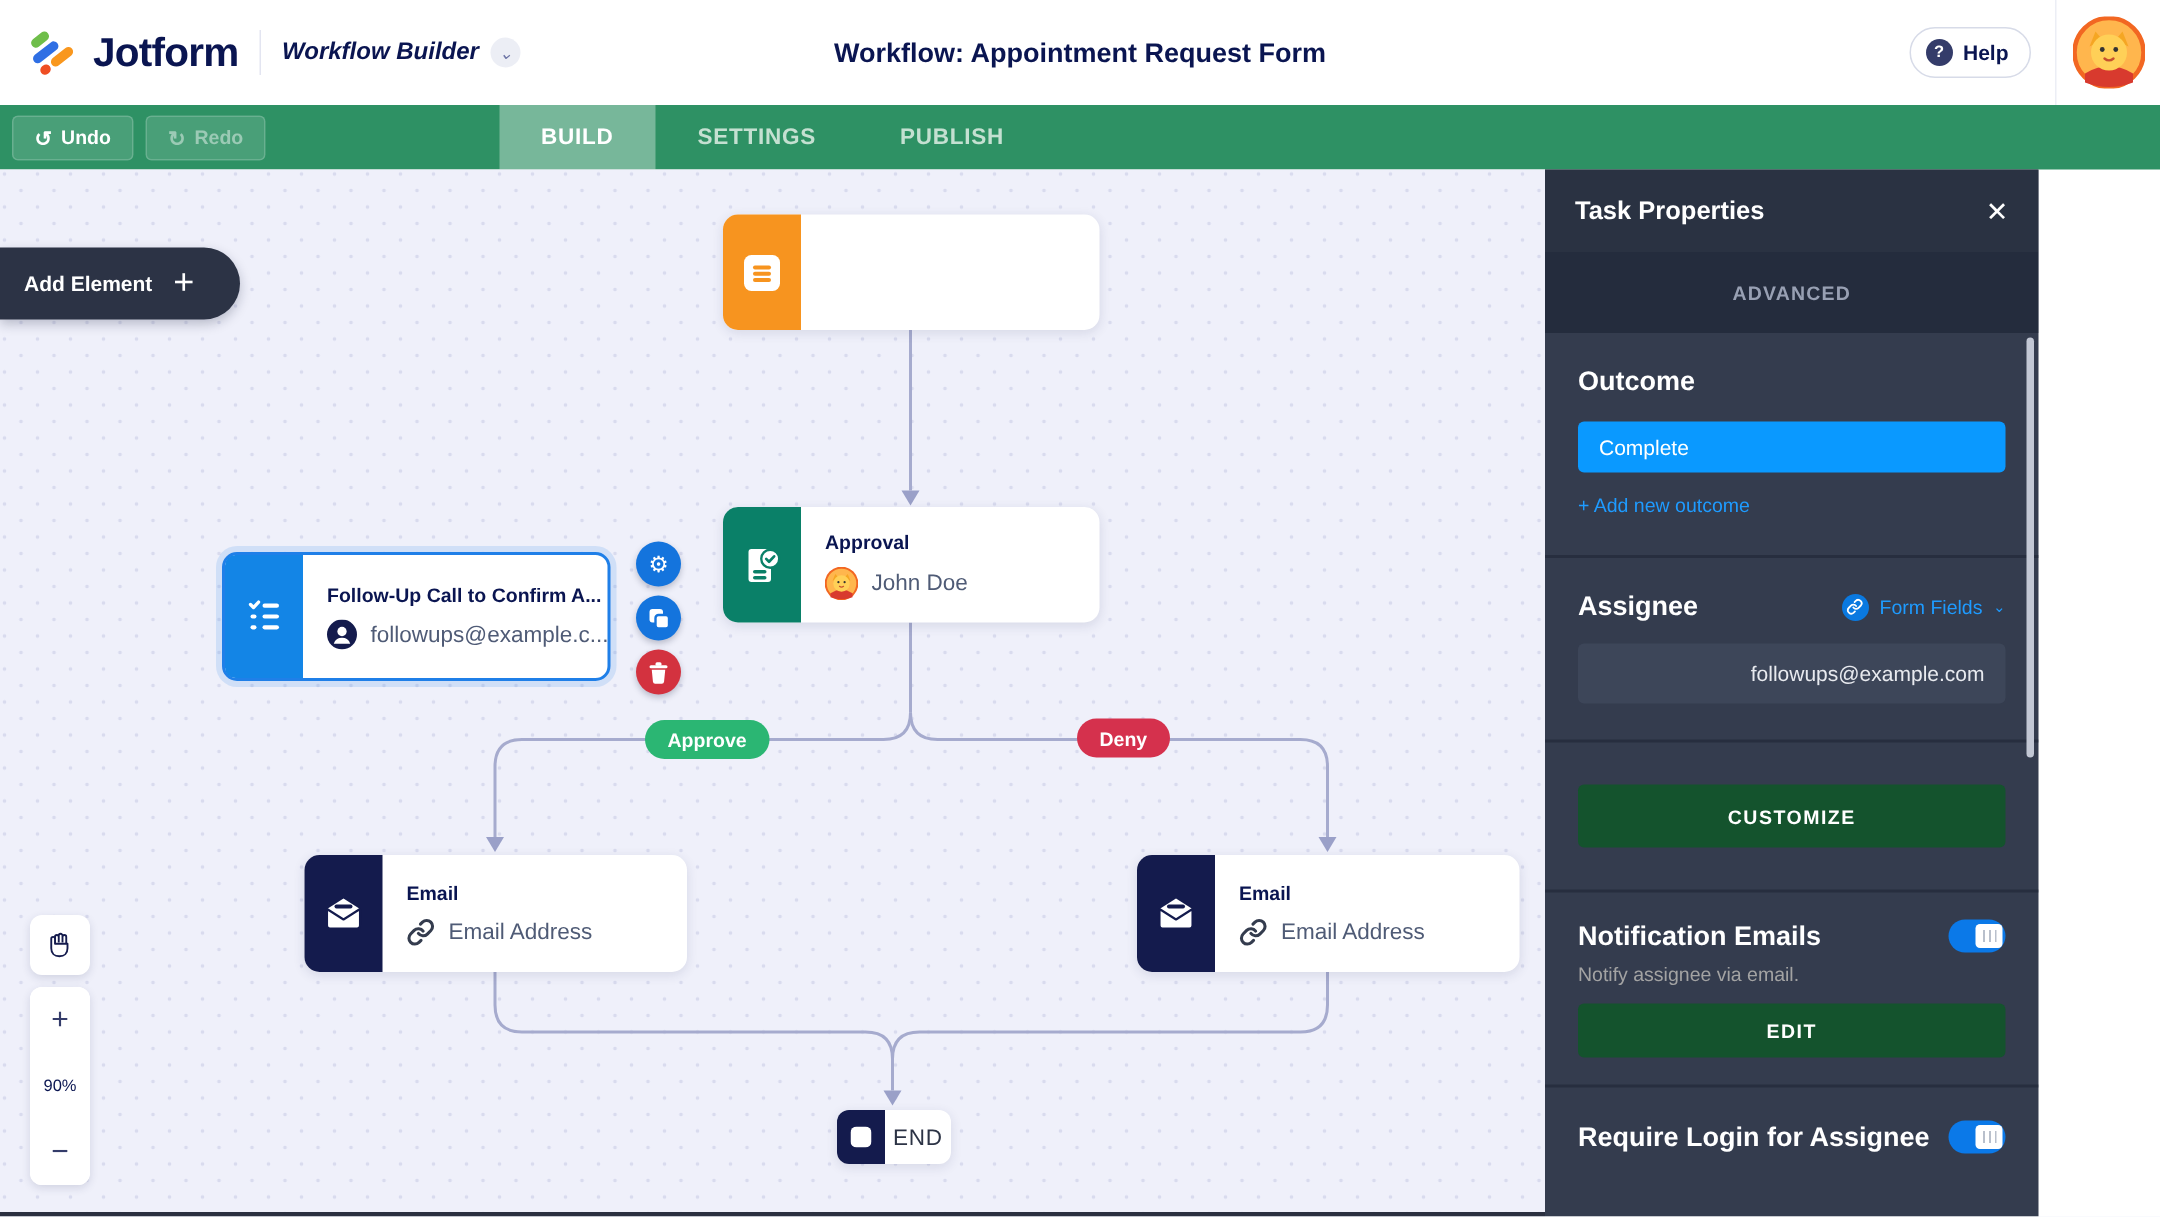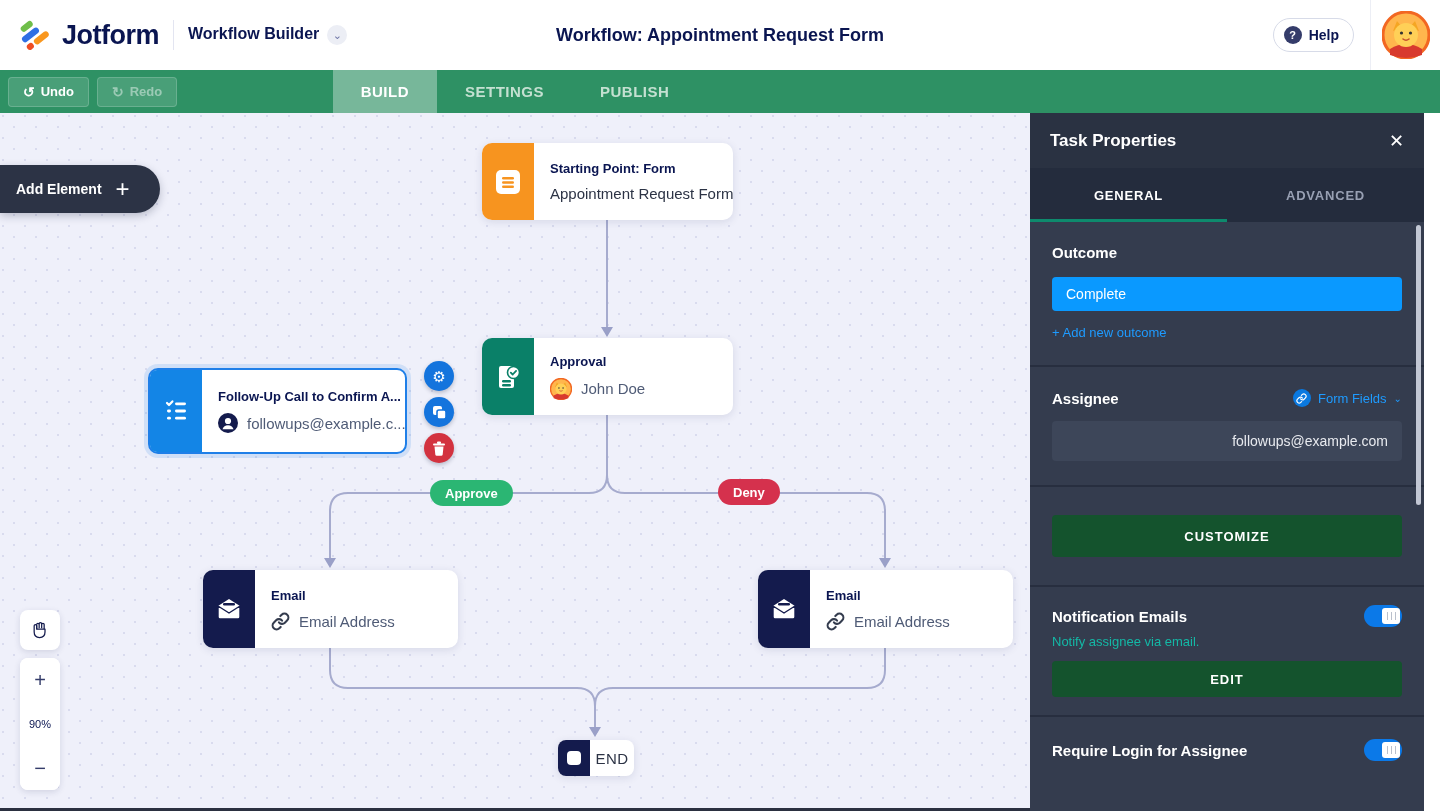--- a/index.html
+++ b/index.html
@@ -5,21 +5,21 @@
   * { margin:0; padding:0; box-sizing:border-box; }
   html,body { width:1440px; height:811px; overflow:hidden; font-family:"Liberation Sans", sans-serif; }
   .app { width:1440px; height:811px; display:flex; flex-direction:column; background:#fff; position:relative; }
 
   
   .topbar { height:70px; background:#fff; display:flex; align-items:center; position:relative; flex:0 0 auto; }
   .topbar-left { display:flex; align-items:center; padding-left:16px; gap:14px; }
   .logo { display:flex; align-items:center; gap:10px; cursor:pointer; }
   .logo-text { font-size:27px; font-weight:800; color:#0a1551; letter-spacing:-0.5px; }
   .vdiv { width:1px; height:30px; background:#e3e5f1; }
-  .product { display:flex; align-items:flex-start; gap:8px; cursor:pointer; }
+  .product { display:flex; align-items:center; gap:8px; cursor:pointer;font-style:italic; }
   .product-name { font-size:16px; font-weight:600; color:#0a1551; }
   .chev-circle { width:20px; height:20px; border-radius:50%; background:#eceef5; color:#6f76a7; font-size:11px; display:flex; align-items:center; justify-content:center; }
   .topbar-title { position:absolute; left:0; right:0; text-align:center; font-size:18px; font-weight:700; color:#0a1551; pointer-events:none; }
   .topbar-right { margin-left:auto; display:flex; align-items:center; gap:16px; padding-right:0; z-index:2; }
   .help-btn { display:flex; align-items:center; gap:7px; background:#fff; border:1px solid #d7dbe8; border-radius:17px; height:34px; padding:0 14px 0 10px; cursor:pointer; font-family:inherit; }
   .q-circle { width:18px; height:18px; border-radius:50%; background:#343c6a; color:#fff; font-size:11px; font-weight:700; display:flex; align-items:center; justify-content:center; }
   .help-label { font-size:14px; font-weight:700; color:#0a1551; }
   .avatar-wrap { width:70px; height:70px; display:flex; align-items:center; justify-content:center; border-left:1px solid #eceef5; cursor:pointer; }
 
   
@@ -77,43 +77,43 @@
   .pill-approve { left:430px; top:367px; background:#2bb673; }
   .pill-deny { left:718px; top:366px; background:#d5314d; }
 
   
   .hand-btn { position:absolute; left:20px; top:497px; width:40px; height:40px; background:#fff; border:none; border-radius:8px; box-shadow:0 2px 6px rgba(37,45,91,0.15); display:flex; align-items:center; justify-content:center; cursor:pointer; }
   .zoom-panel { position:absolute; left:20px; top:545px; width:40px; background:#fff; border-radius:8px; box-shadow:0 2px 6px rgba(37,45,91,0.15); display:flex; flex-direction:column; overflow:hidden; }
   .zoom-btn { height:44px; background:#fff; border:none; font-size:20px; color:#343c6a; cursor:pointer; display:flex; align-items:center; justify-content:center; font-family:inherit; }
   .zoom-level { height:44px; display:flex; align-items:center; justify-content:center; font-size:11px; color:#0a1551; }
 
   
-  .panel { width:394px; height:698px; background:#343c4e; display:flex; flex-direction:column; position:relative; overflow:hidden; }
+  .panel { width:329px; height:698px; background:#343c4e; display:flex; flex-direction:column; position:relative; overflow:hidden; }
   .panel-header { height:55px; background:#2a3242; display:flex; align-items:center; justify-content:space-between; padding:0 20px; flex:0 0 auto; }
   .panel-title { color:#fff; font-size:17px; font-weight:700; }
   .panel-close { background:none; border:none; color:#fff; font-size:18px; cursor:pointer; line-height:1; }
   .panel-tabs { height:54px; background:#242c3d; display:flex; flex:0 0 auto; }
   .panel-tab { flex:1; display:flex; align-items:center; justify-content:center; font-size:13px; font-weight:700; letter-spacing:0.8px; color:#98a0b3; cursor:pointer; position:relative; }
   .panel-tab.active { color:#fff; }
   .panel-tab.active::after { content:""; position:absolute; left:0; right:0; bottom:0; height:3px; background:#0e8a6d; }
   .panel-body { flex:1; }
   .p-section { padding:22px 22px 24px 22px; }
   .p-div { height:2px; background:#272e3f; }
-  .p-heading { color:#fff; font-size:15px; font-weight:700; }
+  .p-heading { color:#fff; font-size:18px; font-weight:700; }
   .p-row { display:flex; align-items:center; justify-content:space-between; }
   .btn-complete { display:block; width:100%; margin-top:16px; background:#0a99ff; border:none; border-radius:4px; height:34px; text-align:left; padding:0 14px; color:#fff; font-size:14px; cursor:pointer; font-family:inherit; }
   .link-add { display:inline-block; margin-top:14px; color:#1e9bff; font-size:13px; text-decoration:none; cursor:pointer; }
   .formfields-link { display:flex; align-items:center; gap:7px; color:#1e9bff; font-size:13px; cursor:pointer; }
   .ff-chip { width:18px; height:18px; border-radius:50%; background:#0a79e0; display:flex; align-items:center; justify-content:center; }
   .ff-chev { font-size:10px; color:#1e9bff; }
   .p-input { display:block; width:100%; margin-top:14px; background:#3d4659; border:none; border-radius:4px; height:40px; padding:0 14px; color:#e8eaef; font-size:14px; font-family:inherit;text-align:right; }
   .btn-dark { display:block; width:100%; background:#14532d; border:none; border-radius:4px; color:#fff; font-size:13px; font-weight:700; letter-spacing:1px; cursor:pointer; font-family:inherit; }
   .btn-customize { height:42px; }
   .btn-edit { height:36px; margin-top:12px; }
-  .p-desc { color:#14b8a6; font-size:13px; margin-top:7px; }
+  .p-desc { color:#a3a3a3; font-size:13px; margin-top:7px; }
   .toggle { width:38px; height:22px; border-radius:11px; background:#0b79e8; position:relative; cursor:pointer; flex:0 0 auto; }
   .toggle .knob { position:absolute; right:2px; top:3px; width:18px; height:16px; border-radius:3px; background:#fff; display:flex; align-items:center; justify-content:center; }
   .toggle .grip { width:9px; height:8px; background-image:repeating-linear-gradient(90deg,#b9c0cc 0 1.5px, transparent 1.5px 4px); }
   .p-scrollbar { position:absolute; right:3px; top:112px; width:5px; height:280px; background:#c2c7d4; border-radius:3px; }
 
   .bottom-strip { position:absolute; left:0; bottom:0; width:1030px; height:3px; background:#2b3040; z-index:5; }
 
   svg { display:block; }
 </style>
 </head>
@@ -219,24 +219,20 @@
 
       <div class="node n-start">
         <div class="node-ico">
           <svg width="26" height="26" viewBox="0 0 26 26">
               <rect x="1" y="1" width="24" height="24" rx="5" fill="#fff"></rect>
               <rect x="7" y="8" width="12" height="2.6" rx="1.3" fill="#f7941f"></rect>
               <rect x="7" y="12.2" width="12" height="2.6" rx="1.3" fill="#f7941f"></rect>
               <rect x="7" y="16.4" width="12" height="2.6" rx="1.3" fill="#f7941f"></rect>
             </svg>
         </div>
-        <div class="node-body">
-          <div class="node-title">Starting Point: Form</div>
-          <div class="node-sub">Appointment Request Form</div>
-        </div>
       </div>
 
       <div class="node n-followup">
         <div class="node-ico">
           <svg width="24" height="24" viewBox="0 0 24 24">
             <path d="M3 4 l2 2 l3.4 -3.6" stroke="#fff" stroke-width="2.2" fill="none" stroke-linecap="round" stroke-linejoin="round"></path>
             <rect x="11" y="3.4" width="11" height="2.8" rx="1.4" fill="#fff"></rect>
             <rect x="3" y="10.6" width="4" height="2.8" rx="1.4" fill="#fff"></rect>
             <rect x="11" y="10.6" width="11" height="2.8" rx="1.4" fill="#fff"></rect>
             <rect x="3" y="17.8" width="4" height="2.8" rx="1.4" fill="#fff"></rect>
@@ -360,21 +356,20 @@
         <button class="zoom-btn">−</button>
       </div>
     </div>
 
     <aside class="panel">
       <div class="panel-header">
         <span class="panel-title">Task Properties</span>
         <button class="panel-close">✕</button>
       </div>
       <div class="panel-tabs">
-        <div class="panel-tab active">GENERAL</div>
         <div class="panel-tab">ADVANCED</div>
       </div>
 
       <div class="panel-body">
 
         <div class="p-section">
           <div class="p-heading">Outcome</div>
           <button class="btn-complete">Complete</button>
           <a class="link-add">+ Add new outcome</a>
         </div>

